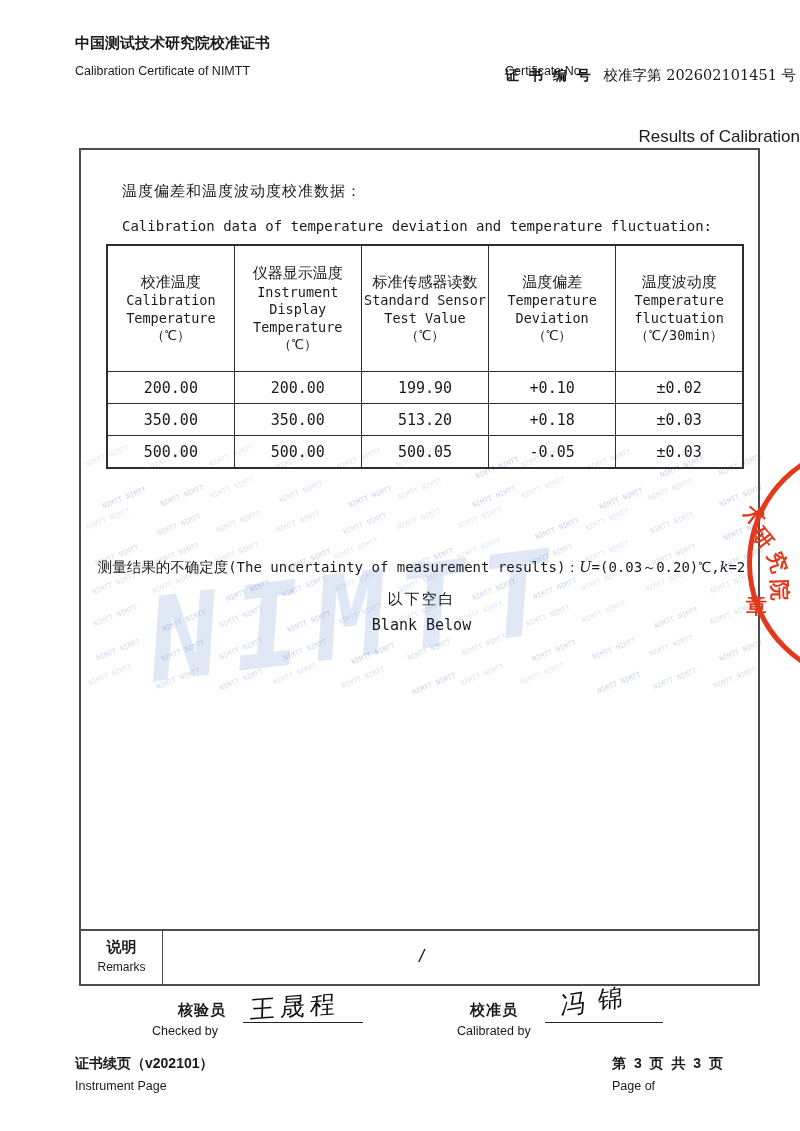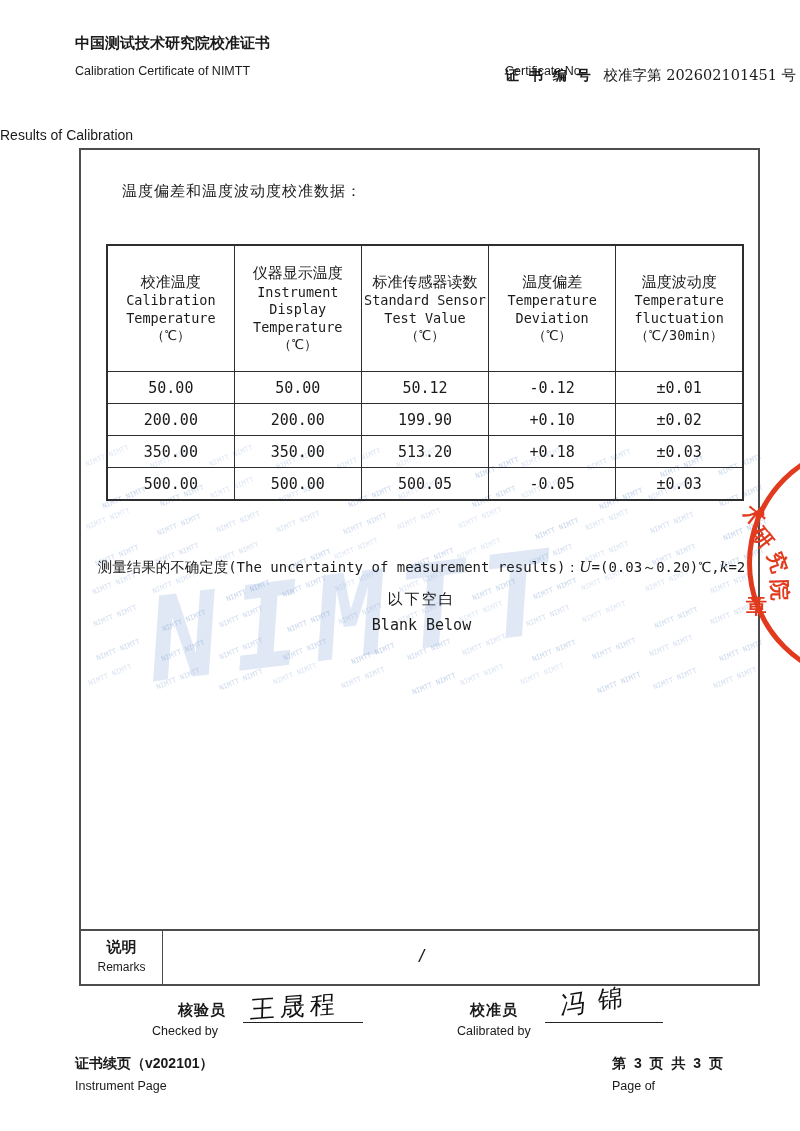--- a/index.html
+++ b/index.html
@@ -14,21 +14,21 @@
 
   
   .org-cn{left:75px;top:34px;font-size:15px;font-weight:bold;}
   .org-en{left:75px;top:64px;font-size:12.5px;}
   .certno-line{left:505px;top:34px;font-size:14px;white-space:nowrap;margin-top:32px;}
   .certno-line .lbl{font-weight:bold;letter-spacing:3px;}
   .certno-line .val{font-family:"DejaVu Serif",serif;margin-left:6px;font-size:14.5px;}
   .certno-en{left:505px;top:64px;font-size:12.5px;}
 
   .title-cn{left:0;top:90px;width:800px;text-align:center;font-size:24px;font-weight:bold;letter-spacing:14px;text-indent:14px;}
-  .title-en{left:0;top:127px;width:800px;text-align:left;font-size:14px;}
+  .title-en{left:0;top:127px;width:800px;text-align:right;font-size:17px;}
 
   
   .main-box{left:79px;top:148px;width:681px;height:838px;border:2px solid #4d4d4d;box-sizing:border-box;z-index:1;}
   .intro-cn{left:41px;top:32px;font-size:15px;letter-spacing:1px;}
   .intro-en{left:41px;top:68px;font-size:14px;}
 
   
   .cal-table{left:25px;top:94px;width:638px;border-collapse:collapse;table-layout:fixed;background:transparent;}
   .cal-table th,.cal-table td{border:1px solid #2e2e2e;text-align:center;vertical-align:middle;padding:0 2px;background:transparent;}
   .cal-table th{height:125px;font-weight:normal;margin-left:12px;}
@@ -107,20 +107,21 @@
   <div class="abs certno-line">
     <span class="lbl">证 书 编 号</span>
     <span class="val">校准字第 202602101451 号</span>
   </div>
   <div class="abs certno-en">Certificate No.</div>
 
   <div class="abs title-en">Results of Calibration</div>
 
   <div class="abs main-box">
     <div class="abs intro-cn serif">温度偏差和温度波动度校准数据：</div>
+    <div class="abs intro-en mono">Calibration data of temperature deviation and temperature fluctuation:</div>
 
     <table class="abs cal-table">
       <thead>
         <tr>
           <th>
             <span class="th-cn">校准温度</span>
             <span class="th-en">Calibration Temperature</span>
             <span class="th-unit">（℃）</span>
           </th>
           <th>
@@ -139,27 +140,20 @@
             <span class="th-unit">（℃）</span>
           </th>
           <th>
             <span class="th-cn">温度波动度</span>
             <span class="th-en">Temperature fluctuation</span>
             <span class="th-unit">（℃/30min）</span>
           </th>
         </tr>
       </thead>
       <tbody id="table-body">
-          <tr>
-            <td>50.00</td>
-            <td>50.00</td>
-            <td>50.12</td>
-            <td>-0.12</td>
-            <td>±0.01</td>
-          </tr>
           <tr>
             <td>200.00</td>
             <td>200.00</td>
             <td>199.90</td>
             <td>+0.10</td>
             <td>±0.02</td>
           </tr>
           <tr>
             <td>350.00</td>
             <td>350.00</td>

